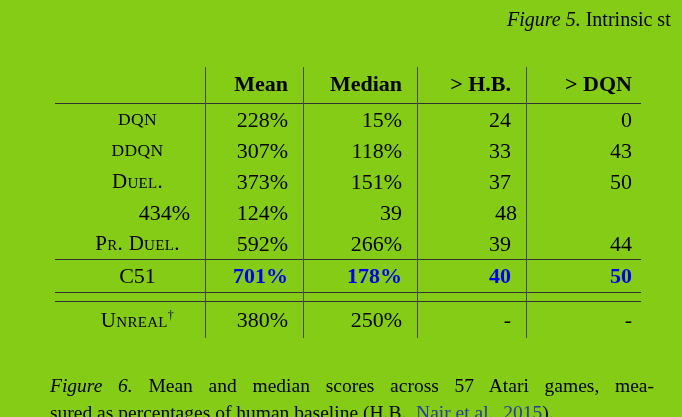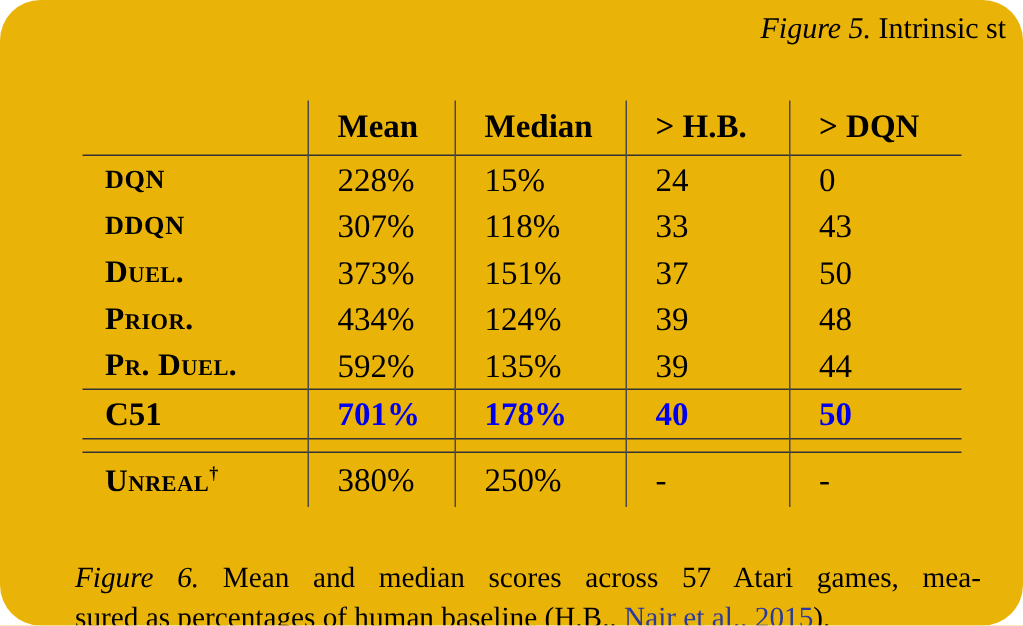--- a/index.html
+++ b/index.html
@@ -1,18 +1,18 @@
 <!DOCTYPE html>
 <html style="--hl-blue: #0000EE; --cite-blue: #2B3A9C;"><head>
 <meta charset="utf-8">
 <style>
   html,body { margin:0; padding:0; background:#ffffff; }
   .page {
-    position:relative; width:682px; height:417px; background:#eab308;
-    overflow:hidden; font-family:"Liberation Serif", serif; color:#000000;border-radius:27px;
+    position:relative; width:682px; height:417px; background:#84cc16;
+    overflow:hidden; font-family:"Liberation Serif", serif; color:#000000;
   }
 
   
   .fig5-fragment {
     position:absolute; left:507px; top:8px; font-size:20px;
     white-space:nowrap;
   }
   .fig-label { font-style:italic; }
 
   
@@ -26,22 +26,22 @@
 
   .trow {
     display:grid; grid-template-columns:150px 98px 114px 109px 115px;
     align-items:center; position:relative;
   }
   .header-row { height:39px; font-weight:bold; font-size:22px; }
   .data-row   { height:31px; font-size:22px; }
   .c51-row    { height:32px; }
   .unreal-row { height:37px; }
 
-  .cell-label { padding-left:15px; text-align:left; white-space:nowrap;font-weight:bold; }
-  .cell-val   { text-align:left; padding-right:15px; white-space:nowrap;margin-left:20px; }
+  .cell-label { padding-left:15px; text-align:center; white-space:nowrap; }
+  .cell-val   { text-align:right; padding-right:15px; white-space:nowrap;margin-left:20px; }
   .cell-val.last { padding-right:9px; }
 
   .hrule { height:0; border-top:1.6px solid #333333; }
   .double-rule {
     height:7.5px; border-top:1.5px solid #333333;
     border-bottom:1.5px solid #333333;
   }
 
   .sc-small { font-size:17.5px; letter-spacing:0.4px; }
   .sc-mixed { font-variant:small-caps; font-size:21px; letter-spacing:0.3px; }
@@ -99,30 +99,29 @@
           <div class="cell-val last">43</div>
         </div>
         <div class="trow data-row">
           <div class="cell-label sc-mixed">Duel.</div>
           <div class="cell-val">373%</div>
           <div class="cell-val">151%</div>
           <div class="cell-val">37</div>
           <div class="cell-val last">50</div>
         </div>
         <div class="trow data-row">
-          <div class="cell-label sc-mixed">Prior.</div>
           <div class="cell-val">434%</div>
           <div class="cell-val">124%</div>
           <div class="cell-val">39</div>
           <div class="cell-val last">48</div>
         </div>
         <div class="trow data-row">
           <div class="cell-label sc-mixed">Pr. Duel.</div>
           <div class="cell-val">592%</div>
-          <div class="cell-val">135%</div>
+          <div class="cell-val">266%</div>
           <div class="cell-val">39</div>
           <div class="cell-val last">44</div>
         </div>
         <div class="hrule"></div>
         <div class="trow data-row highlight c51-row">
           <div class="cell-label">C51</div>
           <div class="cell-val">701%</div>
           <div class="cell-val">178%</div>
           <div class="cell-val">40</div>
           <div class="cell-val last">50</div>

